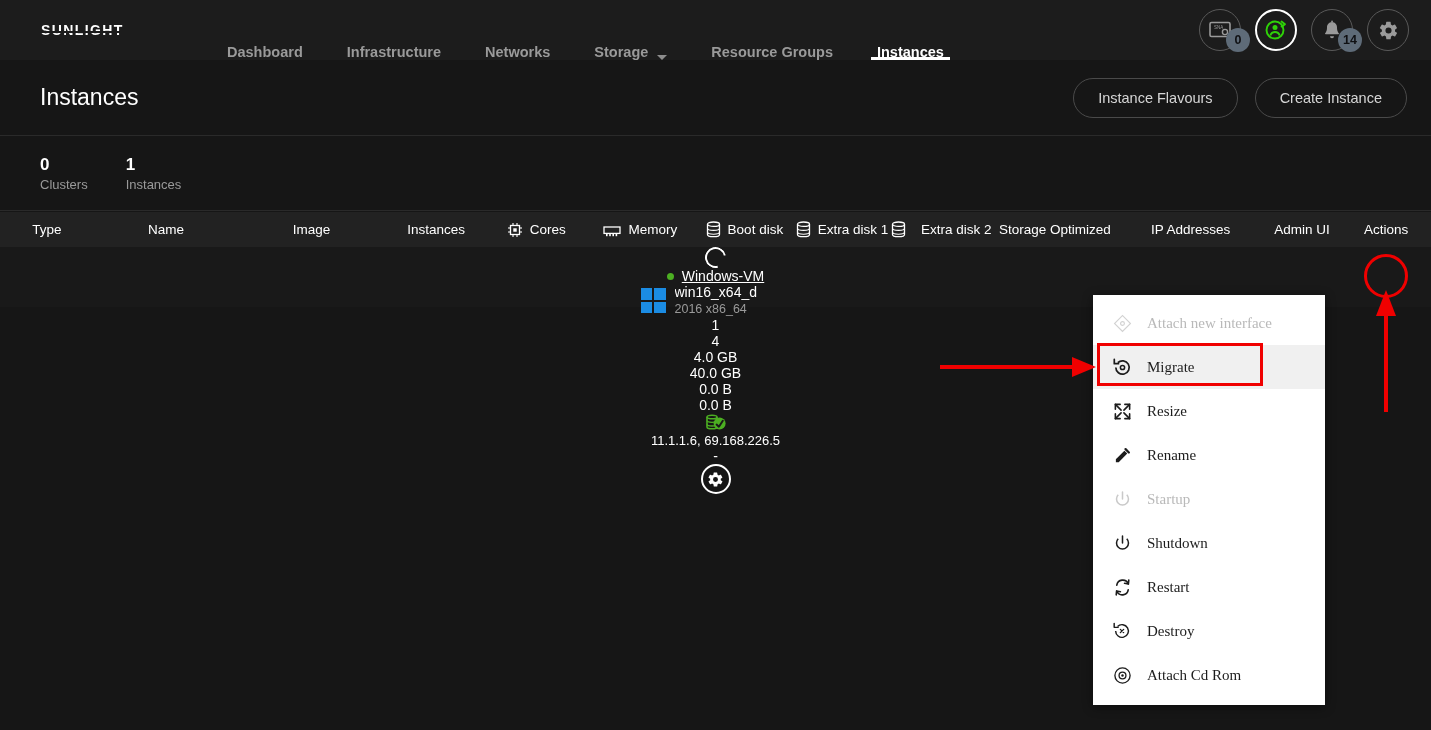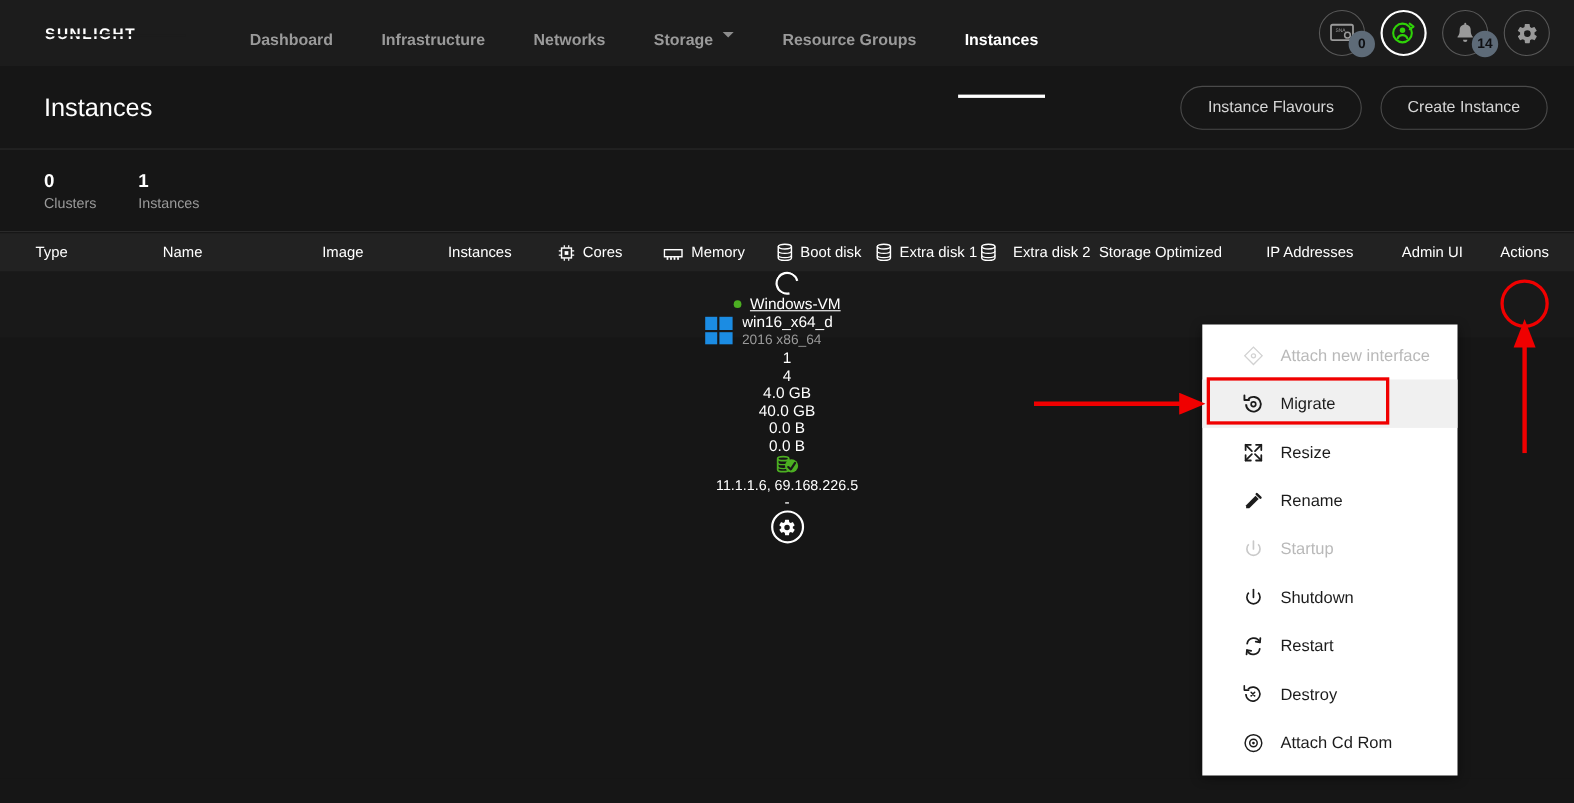--- a/index.html
+++ b/index.html
@@ -22,24 +22,24 @@
     color: #fff; font-size: 14px; font-weight: bold; letter-spacing: 1.4px;
     display: flex; align-items: center; white-space: nowrap;
     position: relative;
   }
   .logo .lcut {
     position: absolute; left: 0; top: 12px; width: 128px; height: 2px;
     background: #1c1c1c;
   }
   .navitems { display: flex; align-items: stretch; height: 60px; margin-left: 36px; }
   .navitem {
-    display: flex; align-items: flex-start; justify-content: center;
+    display: flex; align-items: flex-end; justify-content: center;
     color: #9a9a9a; font-size: 14.5px; font-weight: bold;
     padding: 0 22px; height: 60px; position: relative;
-    cursor: pointer; white-space: nowrap; margin-top: 29px;
+    cursor: pointer; white-space: nowrap;
   }
   .navitem.active { color: #ffffff; }
   .navitem.active::after {
     content: ""; position: absolute; left: 16px; right: 16px; bottom: 0;
     height: 3px; background: #ffffff;
   }
   .caret {
     display: inline-block; margin-left: 9px;
     width: 0; height: 0;
     border-left: 5px solid transparent; border-right: 5px solid transparent;
@@ -156,21 +156,21 @@
   
   .menu {
     position: absolute; left: 1093px; top: 295px;
     width: 232px; background: #ffffff;
     box-shadow: 0 2px 10px rgba(0,0,0,.45);
     padding: 6px 0 8px 0;
     z-index: 20;
   }
   .mitem {
     height: 44px; display: flex; align-items: center;
-    padding-left: 29px; cursor: pointer; position: relative;
+    padding-left: 12px; cursor: pointer; position: relative; font-family: Liberation Serif, serif;
   }
   .mitem .micon {
     width: 34px; display: flex; align-items: center; justify-content: center;
     flex: none;
   }
   .mitem .mlabel { color: #1c1c1c; font-size: 15px; margin-left: 8px; }
   .mitem.disabled .mlabel { color: #b9b9b9; }
   .mitem.highlight { background: #f0f0f0; }
 
   .redbox {

